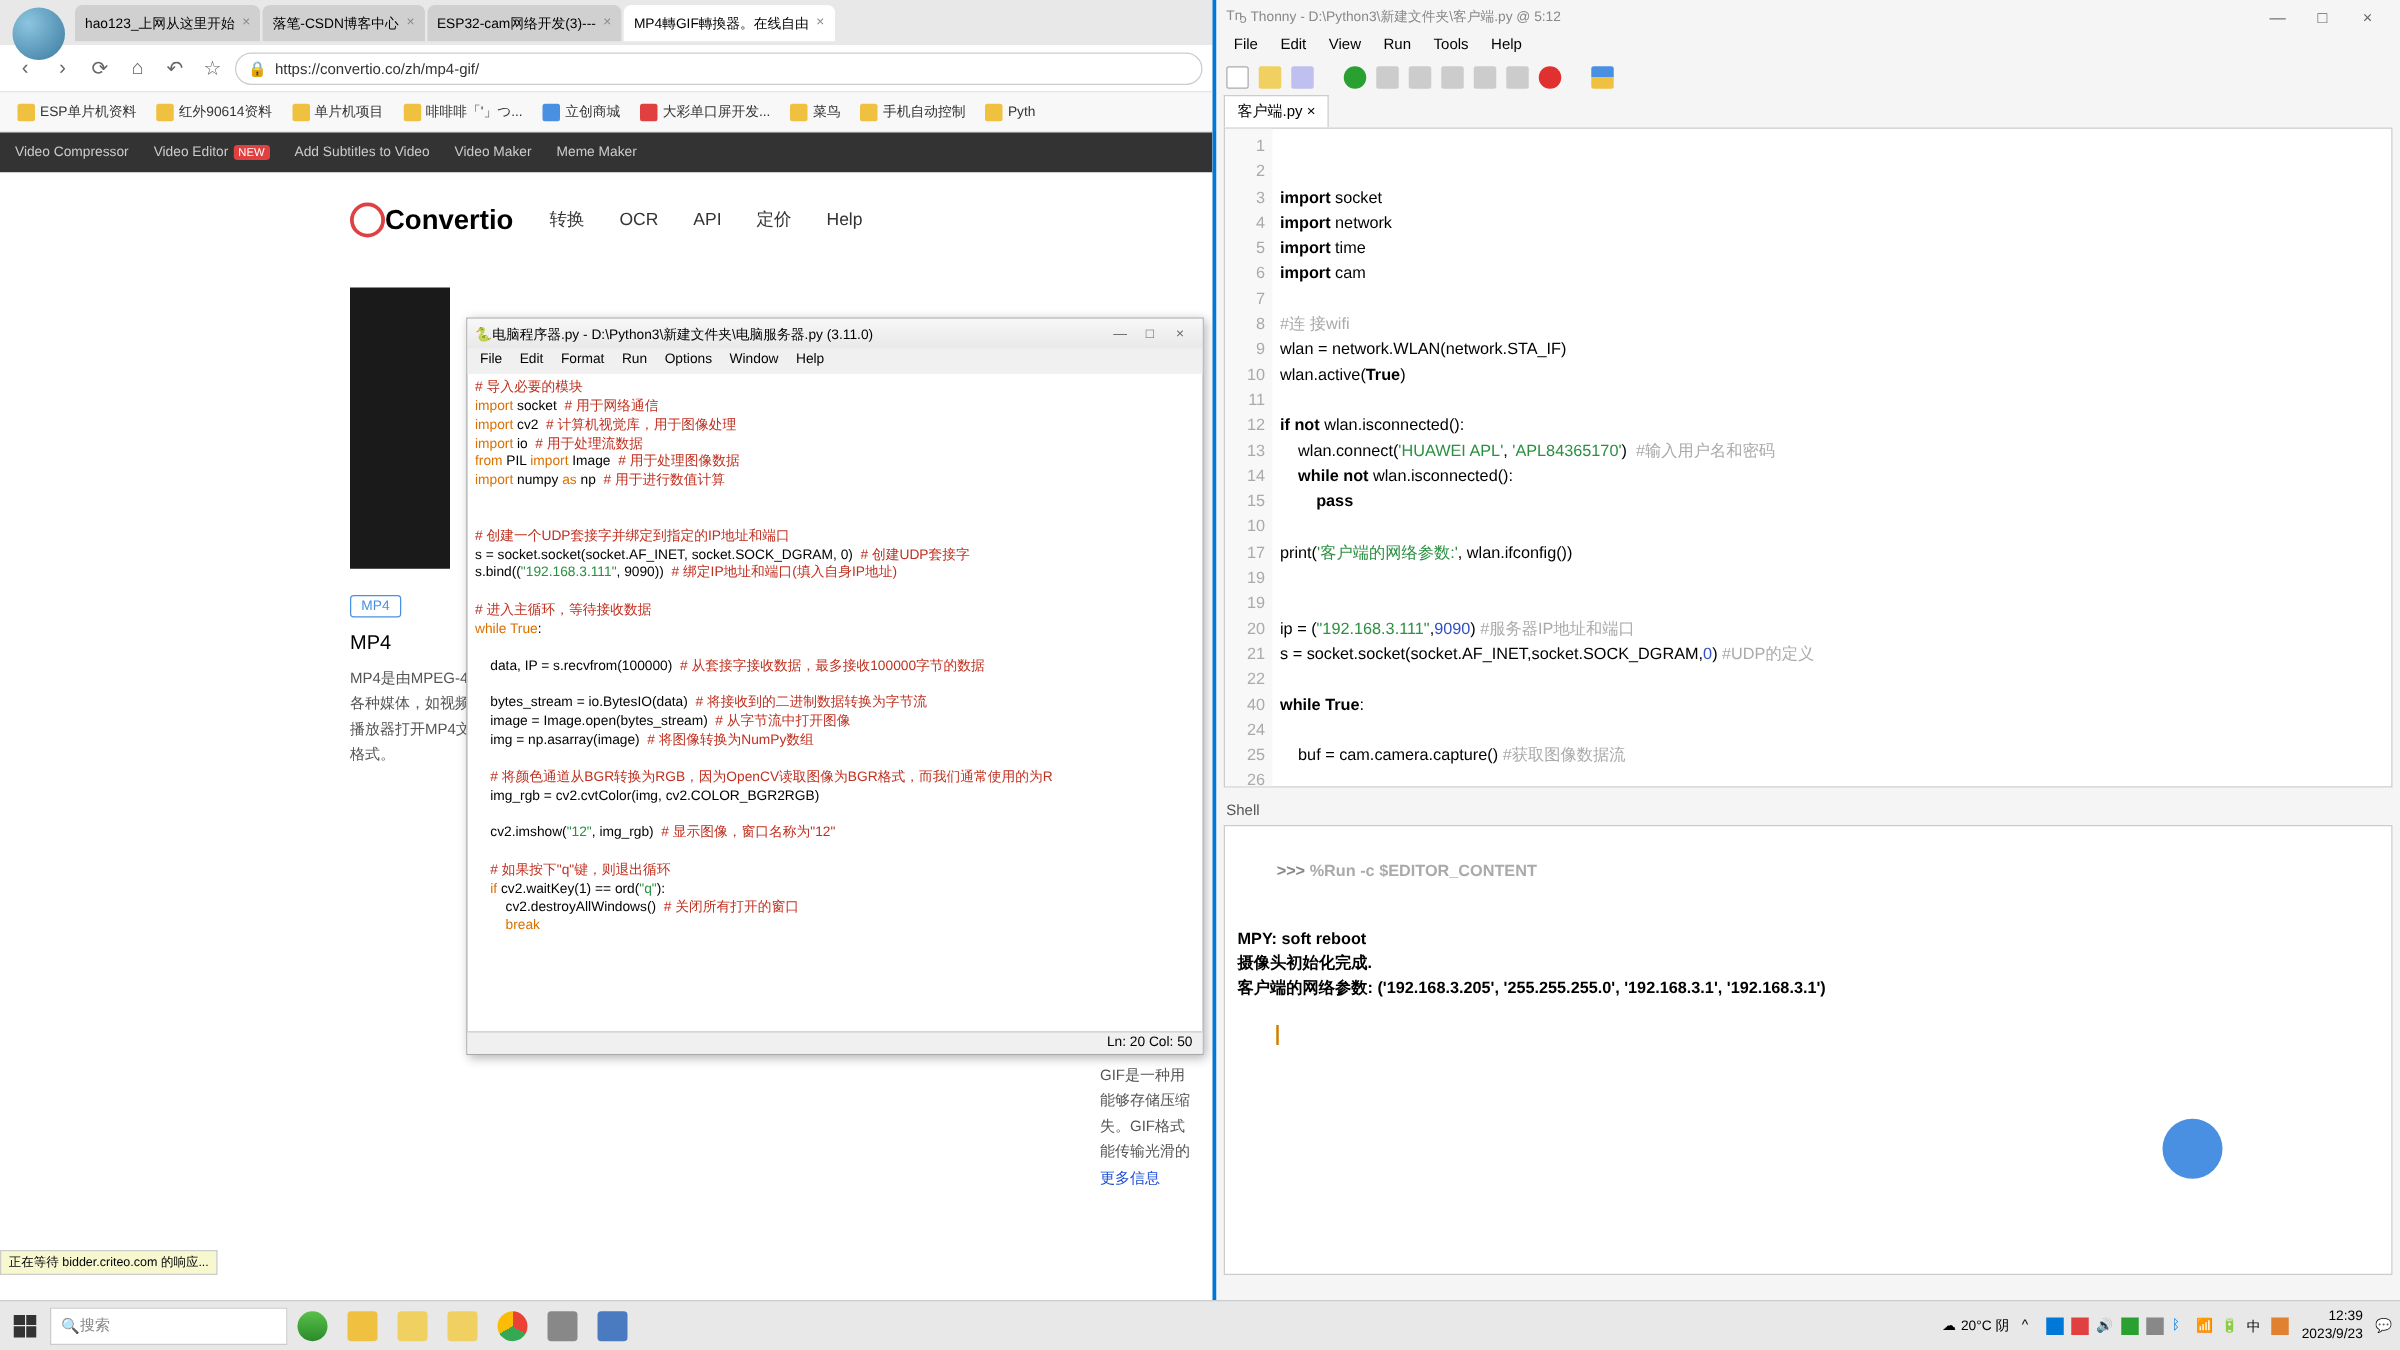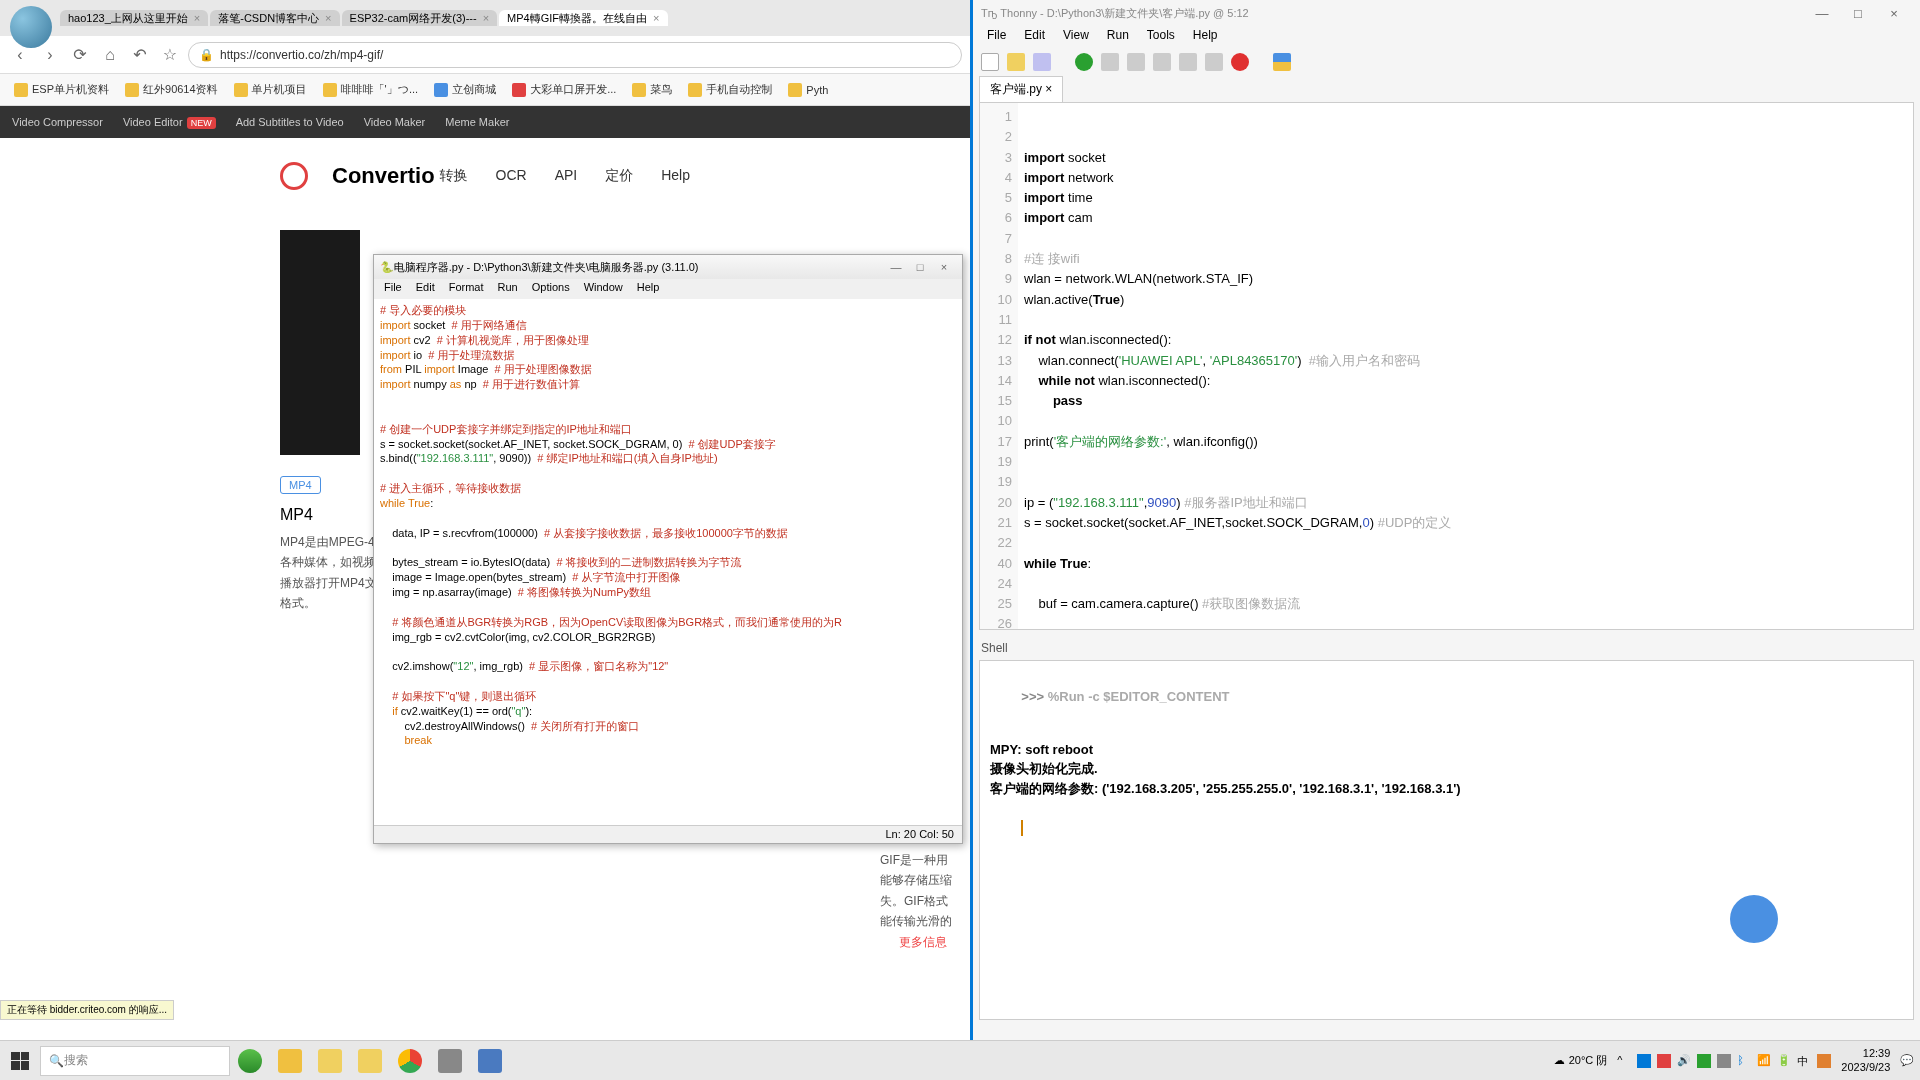--- a/index.html
+++ b/index.html
@@ -1,52 +1,52 @@
 <!DOCTYPE html>
 <html><head>
 <meta charset="utf-8">
 <style>
 * { margin: 0; padding: 0; box-sizing: border-box; font-family: "Segoe UI", Arial, sans-serif; }
 body { width: 1920px; height: 1080px; overflow: hidden; position: relative; background: #f0f0f0; }
 
 
 .browser-pane { position: absolute; left: 0; top: 0; width: 970px; height: 1050px; background: #fff; }
 .tab-strip { height: 36px; background: #e8e8e8; display: flex; align-items: center; padding-left: 60px; }
-.tab { height: 16px; padding: 0 8px; margin-right: 2px; background: #fff; border-radius: 6px 6px 0 0; display: flex; align-items: center; font-size: 11px; max-width: 200px; position: relative; }
+.tab { height: 29px; padding: 0 8px; margin-right: 2px; background: #fff; border-radius: 6px 6px 0 0; display: flex; align-items: center; font-size: 11px; max-width: 200px; position: relative; }
 .tab.inactive { background: #d0d0d0; }
 .tab-close { margin-left: 6px; color: #888; }
 .avatar { position: absolute; left: 10px; top: 6px; width: 42px; height: 42px; border-radius: 50%; background: radial-gradient(circle at 30% 30%, #8bc5e0, #3b7a9e); z-index: 2; }
 
 .addr-bar { height: 38px; display: flex; align-items: center; padding: 0 8px; gap: 6px; border-bottom: 1px solid #ddd; }
 .nav-btn { width: 24px; height: 24px; display: flex; align-items: center; justify-content: center; color: #666; }
 .url-field { flex: 1; height: 26px; border: 1px solid #ccc; border-radius: 14px; padding: 0 10px; display: flex; align-items: center; font-size: 12px; color: #333; }
 .lock { color: #2a8a2a; margin-right: 6px; }
 
 .bookmarks { height: 32px; display: flex; align-items: center; padding: 0 8px; gap: 4px; background: #f8f8f8; border-bottom: 1px solid #ddd; font-size: 11px; }
 .bm { padding: 2px 6px; display: flex; align-items: center; gap: 4px; color: #333; }
 .bm-icon { width: 14px; height: 14px; background: #f0c040; border-radius: 2px; }
 .bm-icon.blue { background: #4a90e2; }
 .bm-icon.red { background: #e04040; }
 
 .tool-strip { height: 32px; background: #333; display: flex; align-items: center; padding: 0 12px; gap: 20px; color: #ccc; font-size: 11px; }
 .new-badge { background: #e04040; color: #fff; padding: 1px 4px; border-radius: 3px; font-size: 9px; margin-left: 4px; }
 
 .page-body { background: #fff; padding: 24px 0 0 0; }
 .page-header { display: flex; align-items: center; justify-content: space-between; padding: 0 280px 20px 280px; }
-.logo { display: flex; align-items: center; gap: 24px; font-size: 22px; font-weight: bold; }
+.logo { display: flex; align-items: center; gap: 0; font-size: 22px; font-weight: bold; }
 .logo-icon { width: 28px; height: 28px; border: 3px solid #e04040; border-radius: 50%; position: relative; }
 .nav-links { display: flex; gap: 28px; font-size: 14px; color: #333; }
 
 .content-area { padding: 0 280px; }
 .video-preview { width: 80px; height: 225px; background: #1a1a1a; margin: 20px 0; }
 .badge { display: inline-block; border: 1px solid #4a90e2; color: #4a90e2; padding: 2px 8px; border-radius: 3px; font-size: 11px; }
 .section-title { font-size: 16px; margin-top: 12px; }
 .desc-text { font-size: 12px; color: #555; line-height: 1.7; margin-top: 8px; max-width: 420px; }
 .section2 { position: absolute; left: 880px; top: 850px; font-size: 12px; color: #555; line-height: 1.7; }
-.more-link { color: #ef4444; margin-left: 19px; }
+.more-link { color: #1d4ed8; }
 .chat-bubble { position: absolute; left: 1730px; top: 895px; width: 48px; height: 48px; border-radius: 50%; background: #4a90e2; }
 
 
 .idle-win { position: absolute; left: 373px; top: 254px; width: 590px; height: 590px; background: #fff; border: 1px solid #aaa; box-shadow: 2px 2px 8px rgba(0,0,0,.3); font-family: Consolas, monospace; }
 .idle-title { height: 24px; background: linear-gradient(#f8f8f8, #e8e8e8); display: flex; align-items: center; padding: 0 6px; font-size: 11px; }
 .idle-title-text { flex: 1; }
 .win-btn { width: 24px; text-align: center; color: #666; }
 .idle-menu { height: 20px; display: flex; gap: 2px; padding: 0 4px; font-size: 11px; background: #f0f0f0; }
 .idle-menu span { padding: 2px 6px; }
 .idle-code { padding: 4px 6px; font-size: 11px; line-height: 1.35; white-space: pre; overflow: hidden; height: 520px; }

